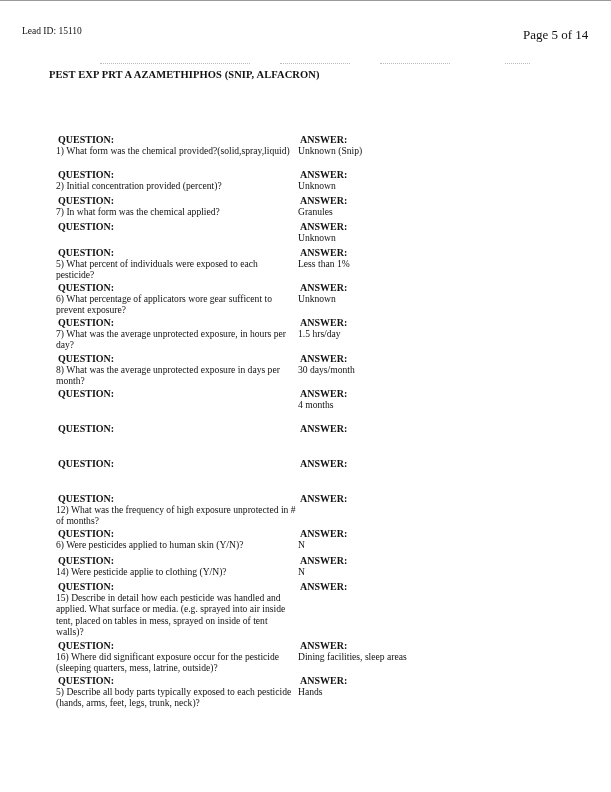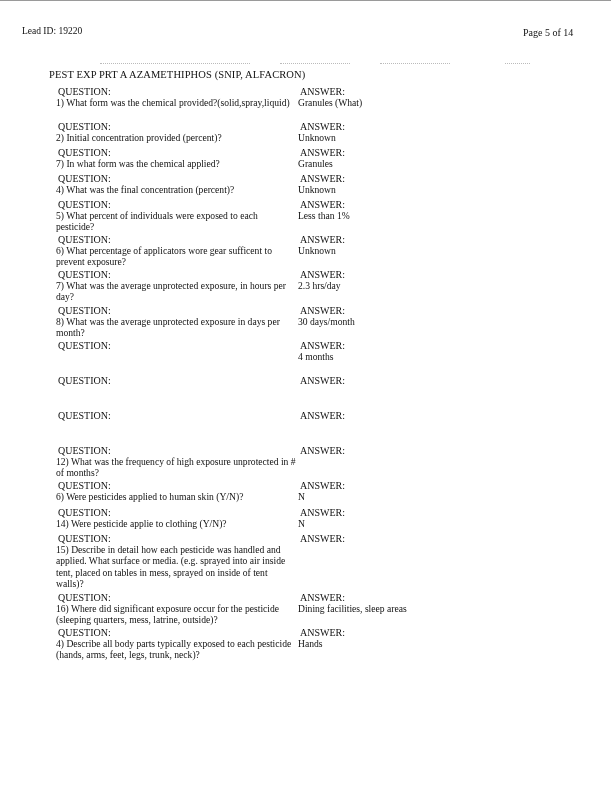--- a/index.html
+++ b/index.html
@@ -3,51 +3,51 @@
   <meta charset="utf-8">
   <style>
     html, body { margin: 0; padding: 0; }
     body {
       width: 611px; height: 792px; background: #ffffff; position: relative; overflow: hidden;
       font-family: "Liberation Serif", "DejaVu Serif", serif; color: #111;
     }
     .topline { position: absolute; left: 0; top: 0; width: 611px; height: 1px; background: #9a9a9a; }
     .scan-dots { position: absolute; top: 63px; height: 1px; border-top: 1px dotted #bbb; }
     .header-left { position: absolute; left: 22px; top: 26px; font-size: 9.5px; }
-    .header-right { position: absolute; left: 523px; top: 27px; font-size: 10px; }
-    .title { position: absolute; left: 49px; top: 69px; font-size: 10.5px; font-weight: normal; letter-spacing: 0.1px; }
+    .header-right { position: absolute; left: 523px; top: 27px; font-size: 13px; }
+    .title { position: absolute; left: 49px; top: 69px; font-size: 10.5px; font-weight: bold; letter-spacing: 0.1px; }
     .qa { position: absolute; left: 56px; width: 400px; font-size: 9.6px; line-height: 11.2px; }
-    .qa .lbl { font-weight: normal; font-size: 10px; }
+    .qa .lbl { font-weight: bold; font-size: 10px; margin-top: 48px; }
     .q { position: absolute; left: 0; top: 0; width: 240px; }
     .a { position: absolute; left: 242px; top: 0; width: 160px; }
     .q .lbl { padding-left: 2px; }
     .a .lbl { padding-left: 2px; }
   </style>
 </head>
 <body>
 
 <div class="topline"></div>
 <div class="scan-dots" style="left:100px;width:150px"></div>
 <div class="scan-dots" style="left:280px;width:70px"></div>
 <div class="scan-dots" style="left:380px;width:70px"></div>
 <div class="scan-dots" style="left:505px;width:25px"></div>
 
-<div class="header-left">Lead ID: 19220</div>
+<div class="header-left">Lead ID: 15110</div>
 <div class="header-right">Page  5 of 14</div>
 
 <div class="title">PEST EXP PRT A  AZAMETHIPHOS (SNIP, ALFACRON)</div>
 
 <div class="qa" style="top:86px">
   <div class="q">
       <div class="lbl">QUESTION:</div>
       <div>1) What form was the chemical provided?(solid,spray,liquid)</div>
     </div>
   <div class="a">
       <div class="lbl">ANSWER:</div>
-      <div>Granules (What)</div>
+      <div>Unknown (Snip)</div>
     </div>
 </div>
 <div class="qa" style="top:121px">
   <div class="q">
       <div class="lbl">QUESTION:</div>
       <div>2) Initial concentration provided (percent)?</div>
     </div>
   <div class="a">
       <div class="lbl">ANSWER:</div>
       <div>Unknown</div>
@@ -59,21 +59,20 @@
       <div>7) In what form was the chemical applied?</div>
     </div>
   <div class="a">
       <div class="lbl">ANSWER:</div>
       <div>Granules</div>
     </div>
 </div>
 <div class="qa" style="top:173px">
   <div class="q">
       <div class="lbl">QUESTION:</div>
-      <div>4) What was the final concentration (percent)?</div>
     </div>
   <div class="a">
       <div class="lbl">ANSWER:</div>
       <div>Unknown</div>
     </div>
 </div>
 <div class="qa" style="top:199px">
   <div class="q">
       <div class="lbl">QUESTION:</div>
       <div>5) What percent of individuals were exposed to each pesticide?</div>
@@ -93,21 +92,21 @@
       <div>Unknown</div>
     </div>
 </div>
 <div class="qa" style="top:269px">
   <div class="q">
       <div class="lbl">QUESTION:</div>
       <div>7) What was the average unprotected exposure, in hours per day?</div>
     </div>
   <div class="a">
       <div class="lbl">ANSWER:</div>
-      <div>2.3 hrs/day</div>
+      <div>1.5 hrs/day</div>
     </div>
 </div>
 <div class="qa" style="top:305px">
   <div class="q">
       <div class="lbl">QUESTION:</div>
       <div>8) What was the average unprotected exposure in days per month?</div>
     </div>
   <div class="a">
       <div class="lbl">ANSWER:</div>
       <div>30 days/month</div>
@@ -186,19 +185,19 @@
       <div>16) Where did significant exposure occur for the pesticide (sleeping quarters, mess, latrine, outside)?</div>
     </div>
   <div class="a">
       <div class="lbl">ANSWER:</div>
       <div>Dining facilities, sleep areas</div>
     </div>
 </div>
 <div class="qa" style="top:627px">
   <div class="q">
       <div class="lbl">QUESTION:</div>
-      <div>4) Describe all body parts typically exposed to each pesticide (hands, arms, feet, legs, trunk, neck)?</div>
+      <div>5) Describe all body parts typically exposed to each pesticide (hands, arms, feet, legs, trunk, neck)?</div>
     </div>
   <div class="a">
       <div class="lbl">ANSWER:</div>
       <div>Hands</div>
     </div>
 </div>
 
 </body></html>

